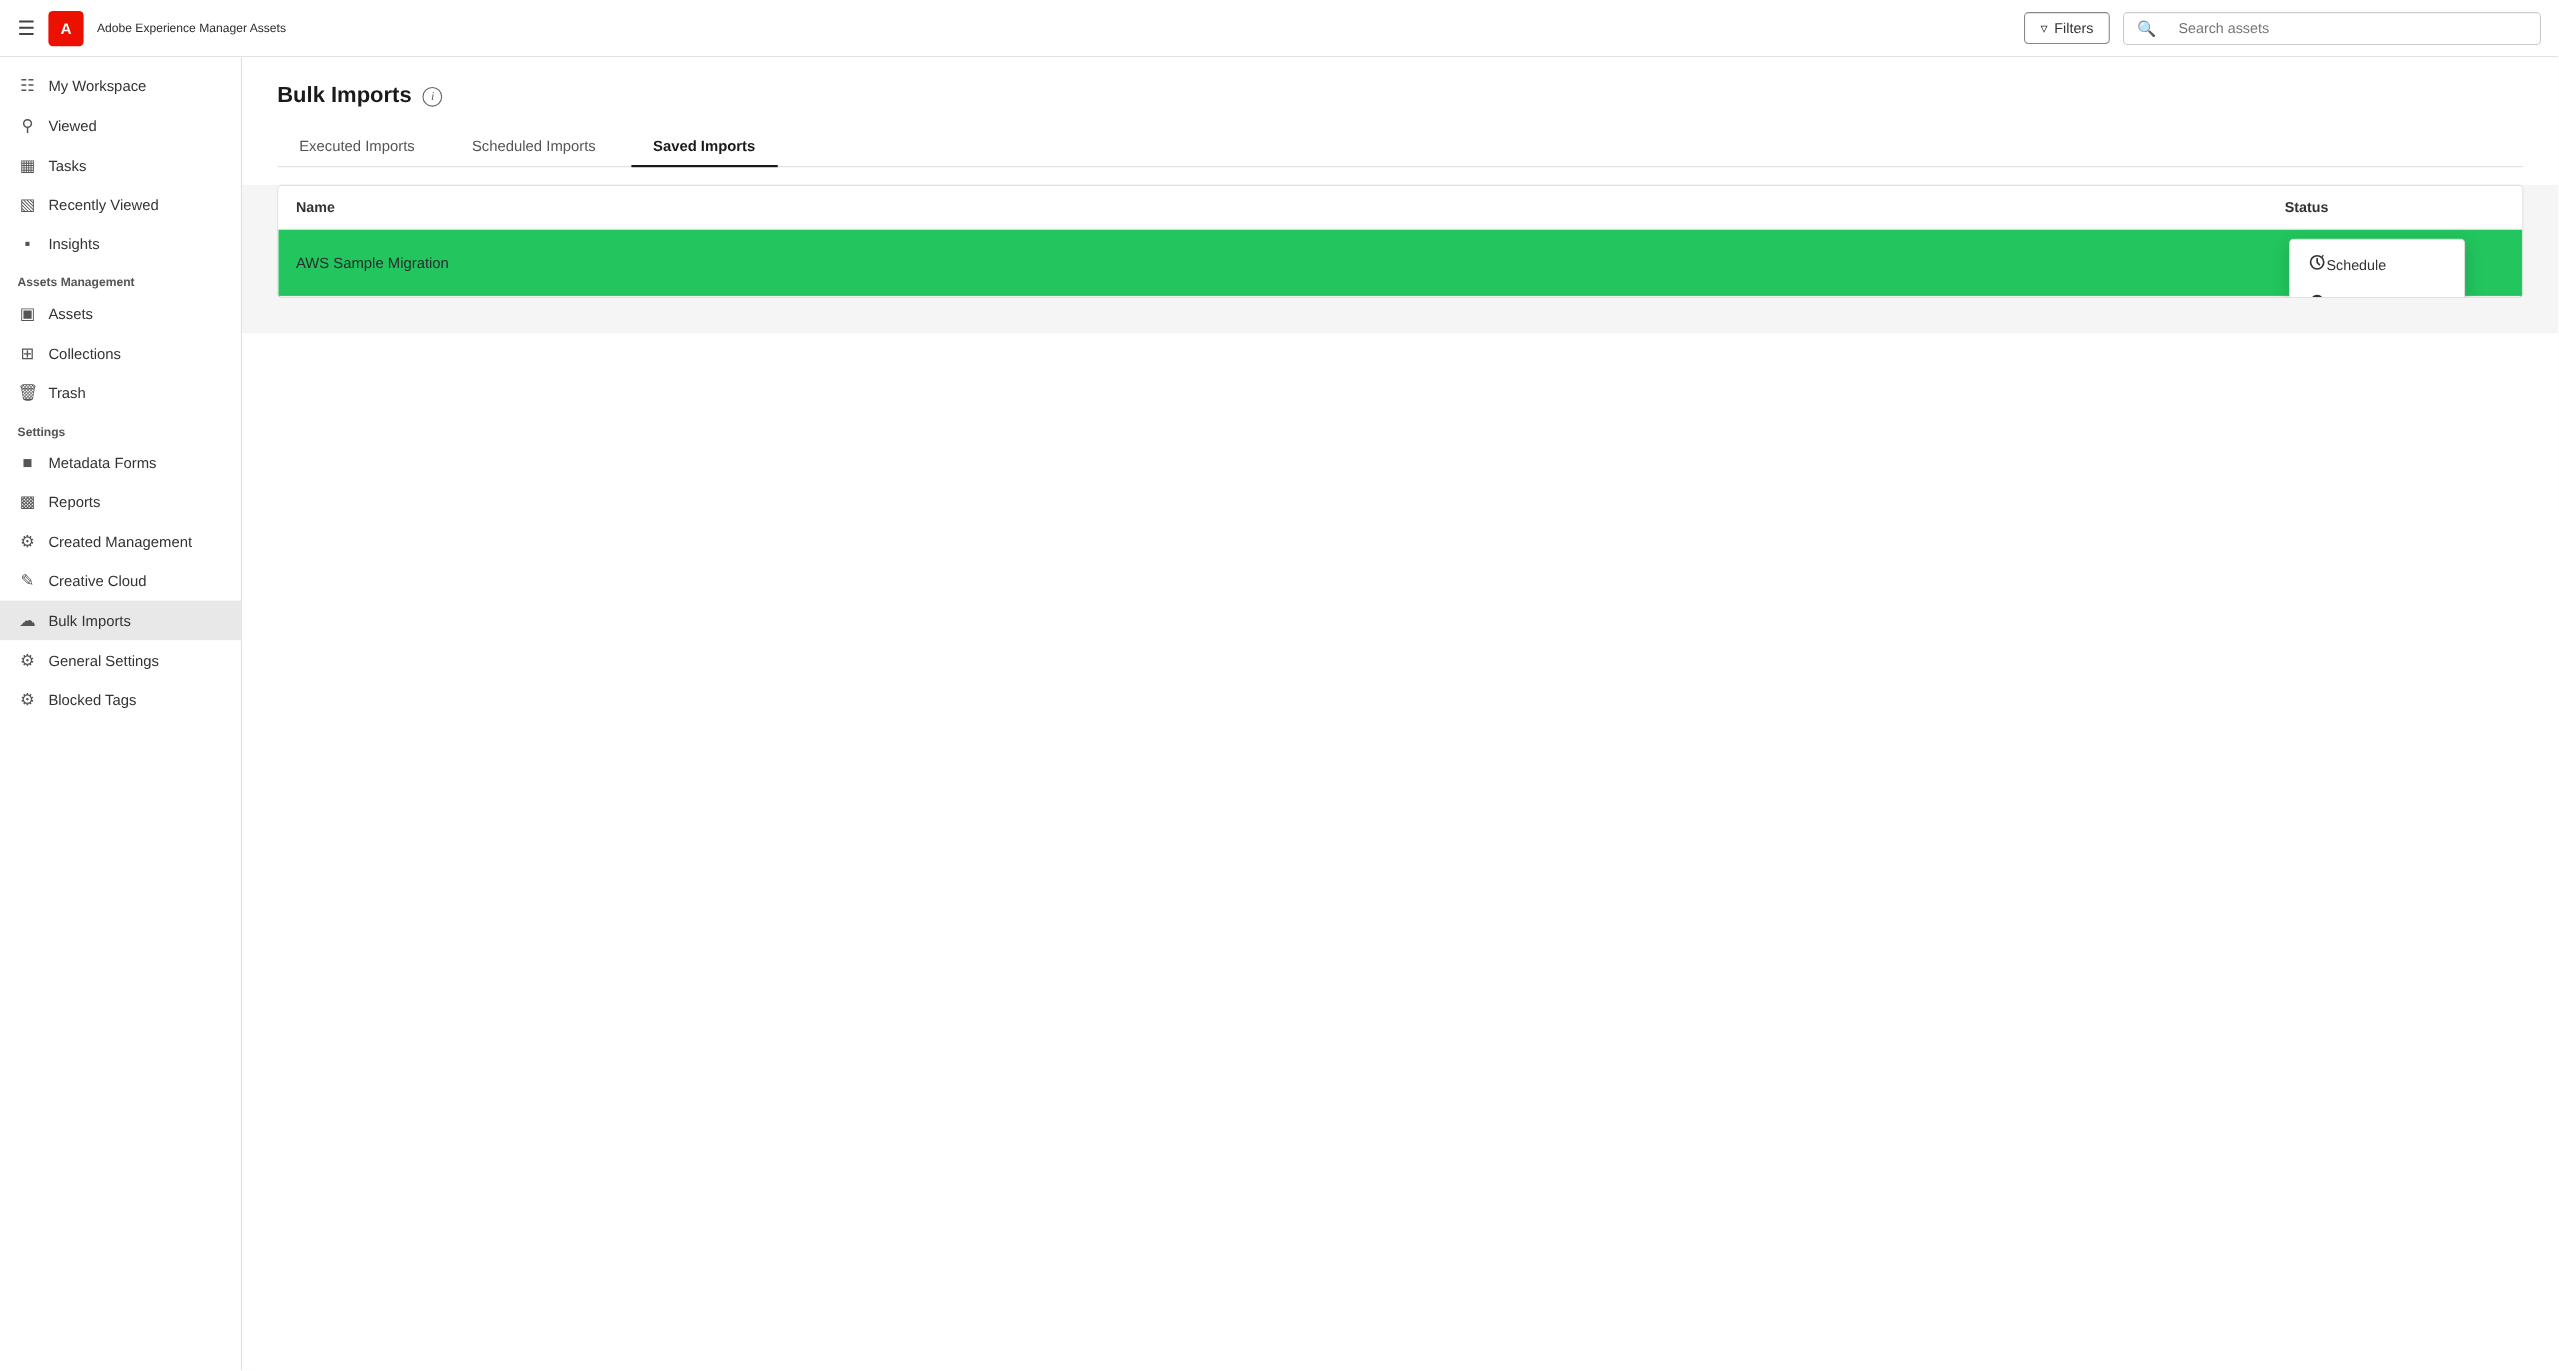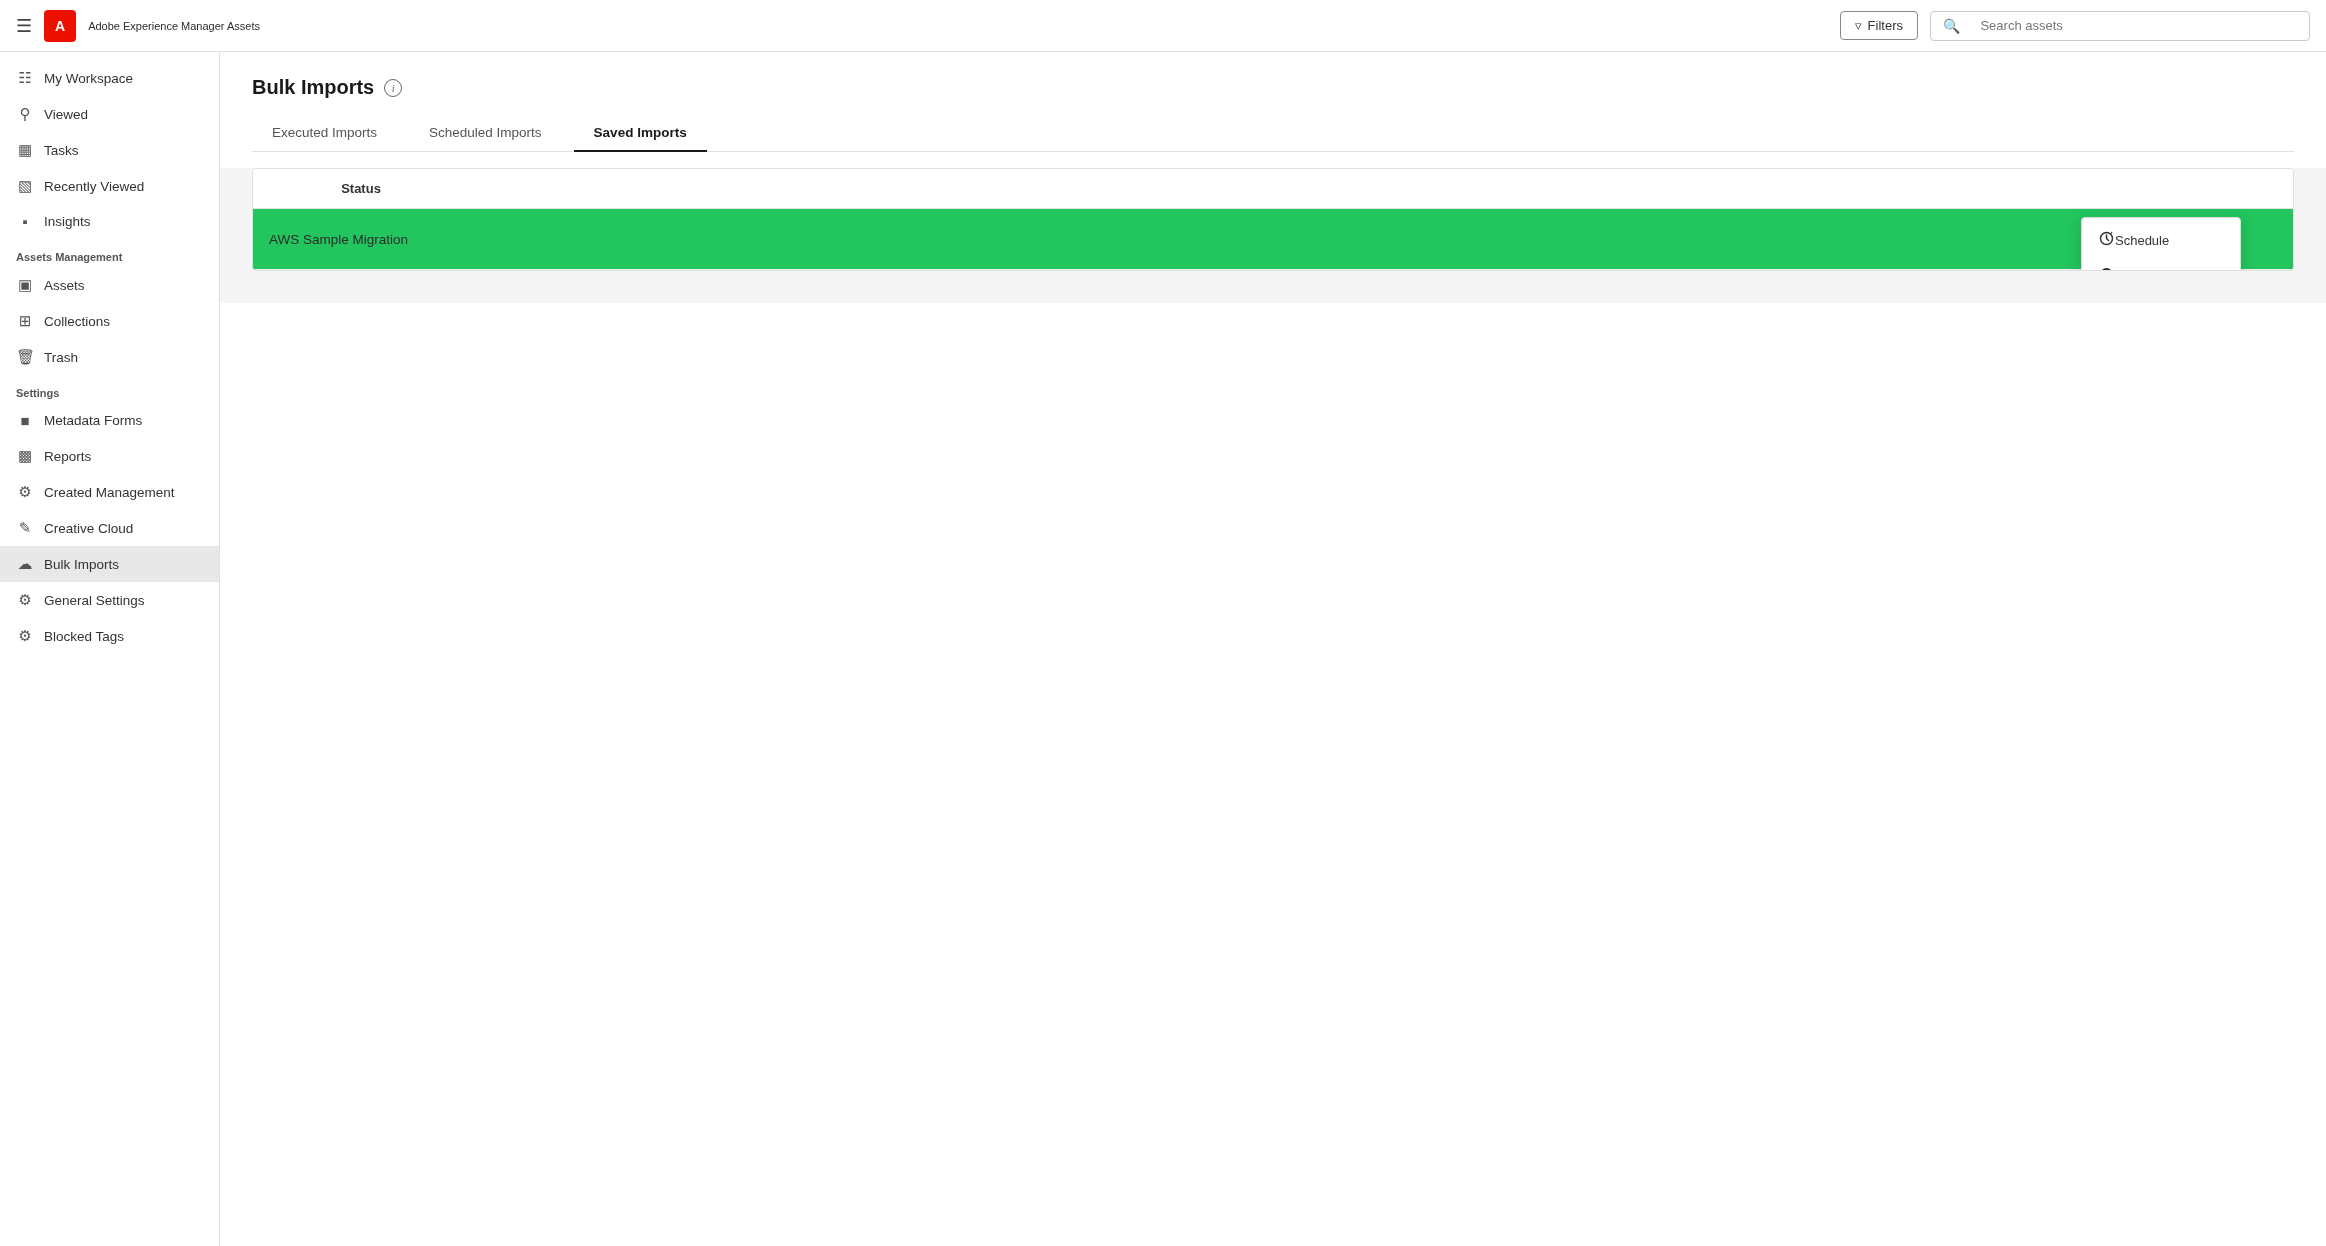--- a/index.html
+++ b/index.html
@@ -74,21 +74,21 @@
     .tab.active { color: #1a1a1a; font-weight: 600; border-bottom: 2px solid #1a1a1a; }
 
     
     .table-area { padding: 0 32px 32px; background: #f5f5f5; }
     .table-wrapper { background: #fff; border: 1px solid #e0e0e0; border-radius: 4px; overflow: hidden; margin-top: 16px; }
     .table-header {
       display: flex; align-items: center; padding: 12px 16px; border-bottom: 1px solid #e0e0e0;
       background: #fff;
     }
     .col-name { flex: 1; font-size: 13px; font-weight: 600; color: #333; }
-    .col-status { width: 200px; font-size: 13px; font-weight: 600; color: #333; text-align: center; padding-right: 16px; }
+    .col-status { width: 200px; font-size: 13px; font-weight: 600; color: #333; text-align: left; padding-right: 16px; }
 
     .table-row {
       display: flex; align-items: center; padding: 14px 16px; border-bottom: 1px solid #f0f0f0;
       background: #22c55e; position: relative;
     }
     .row-name { flex: 1; font-size: 13.5px; color: #2c2c2c; }
     .row-actions { display: flex; align-items: center; gap: 16px; }
     .three-dots-btn {
       width: 32px; height: 32px; border: 1px solid #ccc; border-radius: 4px;
       display: flex; align-items: center; justify-content: center; cursor: pointer; background: #e8e8e8;
@@ -218,20 +218,21 @@
           <span>Scheduled Imports</span>
         </div>
         <div class="tab active">
           <span>Saved Imports</span>
         </div>
       </div>
 
       <div class="table-area">
         <div class="table-wrapper">
           <div class="table-header">
+            <div class="col-name">Name</div>
             <div class="col-status">Status</div>
           </div>
 
           <div class="table-row" style="position:relative;">
             <div class="row-name">AWS Sample Migration</div>
             <div class="row-actions">
               <div class="three-dots-btn">⋯</div>
               <div class="status-badge">
                 <span class="status-dot"></span>
                 <span>Created</span>

